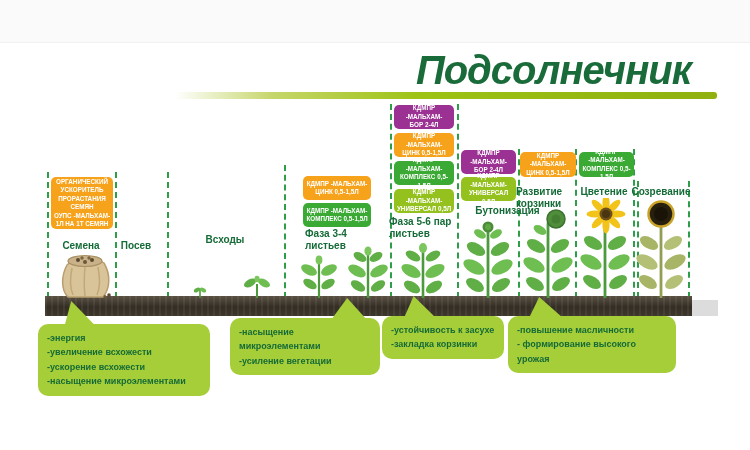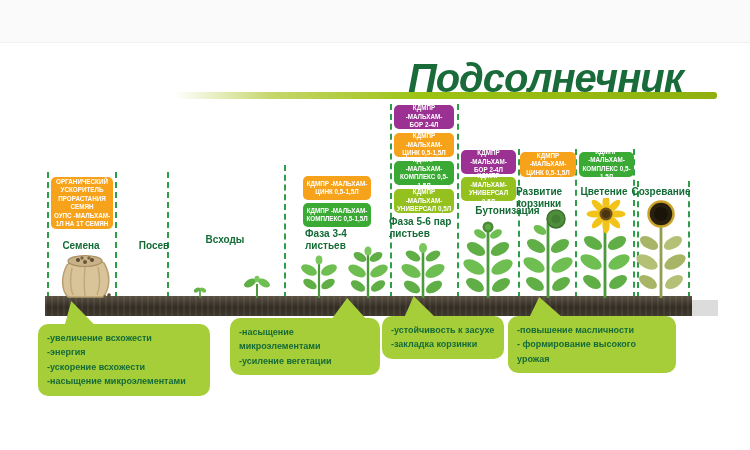--- a/index.html
+++ b/index.html
@@ -5,21 +5,21 @@
   :root{
     --orange:#F7A21B; --purple:#9A3193; --green:#3AAA35; --light-green:#95C11E;
     --callout-green:#A6CE39; --dark-green-text:#156B37; --dash-green:#2F9E49;
     --soil-brown:#3A332A; --bar-green:#9DC314; --title-green:#1A6B3A;
   }
   html,body{margin:0;padding:0;background:#fff;}
   .canvas{position:relative;width:750px;height:450px;background:#fff;overflow:hidden;
           font-family:"Liberation Sans",sans-serif;}
   .topband{position:absolute;left:0;top:0;width:750px;height:42px;background:#fafafa;
            border-bottom:1px solid #f1f1f1;}
-  .title{position:absolute;top:44px;right:55px;margin:12px;font-size:40px;font-weight:bold;
+  .title{position:absolute;top:44px;right:55px;margin:4px;font-size:40px;font-weight:bold;
          font-style:italic;color:var(--title-green);letter-spacing:-1px;}
   .title-bar{position:absolute;left:175px;top:92px;width:542px;height:7px;border-radius:3px;
          background:linear-gradient(90deg,rgba(255,255,255,0) 0%,#c6d66a 18%,var(--bar-green) 45%,#8FB00F 100%);}
   .dash{position:absolute;width:0;border-left:2px dashed var(--dash-green);}
   .pbox{position:absolute;display:flex;flex-direction:column;align-items:center;justify-content:center;
         border-radius:5px;color:#fff;font-weight:bold;font-size:6.3px;line-height:1.35;text-align:center;
         box-sizing:border-box;padding:2px;z-index:3;}
   .p-orange{background:var(--orange);} .p-purple{background:var(--purple);}
   .p-green{background:var(--green);} .p-lgreen{background:var(--light-green);}
   .slabel{position:absolute;transform:translateX(-50%);text-align:left;font-weight:bold;
@@ -104,21 +104,21 @@
     <span>КДМПР -МАЛЬХАМ-</span>
     <span>ЦИНК 0,5-1,5Л</span>
   </div>
 
   <div class="pbox p-green" style="left:579px;top:152px;width:55px;height:25px;">
     <span>КДМПР -МАЛЬХАМ-</span>
     <span>КОМПЛЕКС 0,5-1,5Л</span>
   </div>
 
   <div class="slabel" style="left:81px;top:240px;">Семена</div>
-  <div class="slabel" style="left:154px;top:240px;">Посев</div>
+  <div class="slabel" style="left:136px;top:240px;">Посев</div>
   <div class="slabel" style="left:225px;top:234px;">Всходы</div>
   <div class="slabel" style="left:337px;top:228px;width:64px;">Фаза 3-4 листьев</div>
   <div class="slabel" style="left:423px;top:216px;width:68px;">Фаза 5-6 пар листьев</div>
   <div class="slabel" style="left:488px;top:205px;padding-left:39px;">Бутонизация</div>
   <div class="slabel" style="left:547px;top:186px;width:62px;">Развитие корзинки</div>
   <div class="slabel" style="left:604px;top:186px;">Цветение</div>
   <div class="slabel" style="left:661px;top:186px;">Созревание</div>
 
   <div class="soil">
       <div class="soil-tex"></div>
@@ -238,22 +238,22 @@
     <ellipse cx="13" cy="62" rx="11.5" ry="6.2" fill="#B5C077" transform="rotate(28 13 62)"></ellipse>
     <ellipse cx="41" cy="62" rx="11.5" ry="6.2" fill="#A8B566" transform="rotate(-28 41 62)"></ellipse>
     <ellipse cx="15" cy="43" rx="10" ry="5.6" fill="#A8B566" transform="rotate(30 15 43)"></ellipse>
     <ellipse cx="39" cy="43" rx="10" ry="5.6" fill="#B5C077" transform="rotate(-30 39 43)"></ellipse>
     <circle cx="27" cy="14" r="12.5" fill="#28200F" stroke="#C9A227" stroke-width="2.5"></circle>
     <circle cx="27" cy="14" r="7" fill="#1A1408"></circle>
   </svg>
 
   <div class="tail" style="left:62px;top:301px;width:42px;height:25px;clip-path:polygon(22% 0,80% 100%,6% 100%);"></div>
   <div class="callout" style="left:38px;top:324px;width:172px;">
+    <div>-энергия</div>
     <div>-увеличение всхожести</div>
-    <div>-энергия</div>
     <div>-ускорение всхожести</div>
     <div>-насыщение микроэлементами</div>
   </div>
 
   <div class="tail" style="left:331px;top:298px;width:36px;height:22px;clip-path:polygon(45% 0,100% 100%,0 100%);"></div>
   <div class="callout" style="left:230px;top:318px;width:150px;">
     <div>-насыщение микроэлементами</div>
     <div>-усиление вегетации</div>
   </div>
 

